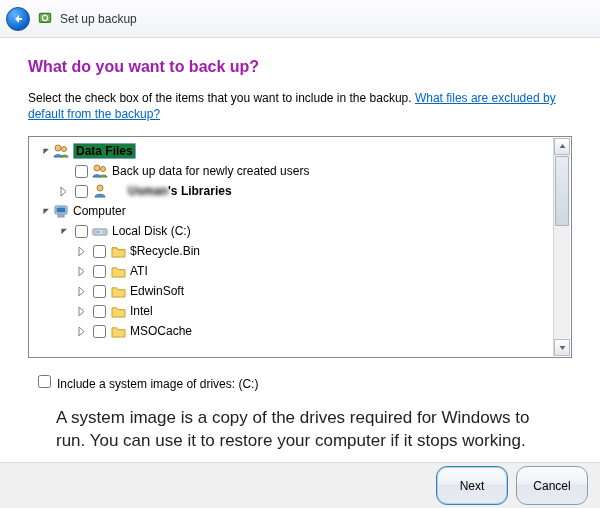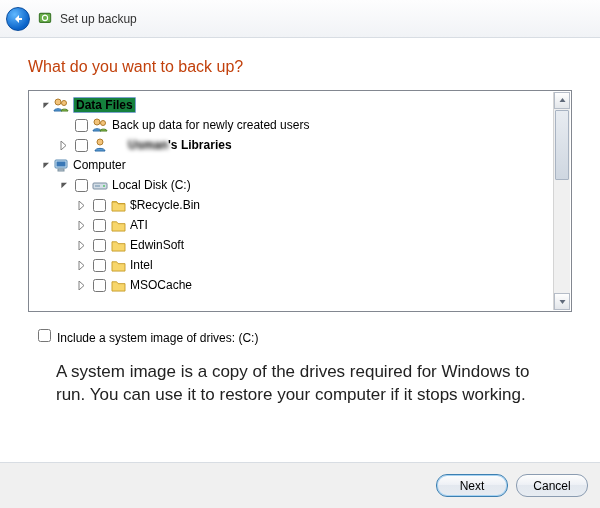--- a/index.html
+++ b/index.html
@@ -27,21 +27,21 @@
     display: flex; align-items: center; justify-content: center;
     color: #fff; cursor: pointer;
   }
   .back-btn svg { width: 12px; height: 12px; fill: #fff; }
   .title-icon {
     width: 18px; height: 18px;
     display: flex; align-items: center; justify-content: center;
   }
   .window-title { font-size: 12px; color: #333; }
   .content { padding: 14px 28px 8px 28px; }
-  .heading { font-size: 16px; color: #c2410c; margin: 6px 0 14px 0; font-weight: normal; }
+  .heading { font-size: 16px; color: #a21caf; margin: 6px 0 14px 0; font-weight: bold; }
   .intro { font-size: 12px; line-height: 1.35; margin-bottom: 14px; }
   a.link { color: #0066cc; text-decoration: underline; cursor: pointer; }
   .tree-box {
     border: 1px solid #828790;
     height: 222px;
     position: relative;
     background: #fff;
     padding: 4px 2px;
   }
   .tree-scroll {
@@ -113,21 +113,21 @@
   }
   .footer {
     position: absolute; left:0; right:0; bottom:0;
     height: 46px;
     border-top: 1px solid #d8dde3;
     background: #f0f0f0;
     display: flex; align-items: center; justify-content: flex-end;
     padding-right: 12px; gap: 8px;
   }
   .btn {
-    min-width: 72px; height: 23px;
+    min-width: 72px; height: 39px;
     font-family: inherit; font-size: 12px;
     background: linear-gradient(#fdfdfd,#eef1f6 45%,#e3e8ef 50%,#e7ecf2);
     border: 1px solid #8b9cb1;
     border-radius: 11px;
     cursor: pointer;
     padding: 0 12px;
   }
   .btn.default {
     border-color: #3c7fb1;
     box-shadow: 0 0 0 1px #a6d2f2 inset;
@@ -150,20 +150,23 @@
         <path d="M8 5v-1M8 10v-1" stroke="#fff" stroke-width="1"></path>
       </svg>
   </div>
   <span class="window-title">Set up backup</span>
 </div>
 
 <div class="content">
 
   <h1 class="heading">What do you want to back up?</h1>
 
+  <div class="intro">
+    <span>Select the check box of the items that you want to include in the backup. </span><a class="link">What files are excluded by default from the backup?</a>
+  </div>
 
   <div class="tree-box">
     <div class="tree">
 
       <div class="tree-row ind0">
         <span class="expander">
             <svg viewBox="0 0 9 9">
               <path d="M1 4 L5 8 L5 0 Z" fill="#595959" transform="rotate(45 4.5 4.5)"></path>
             </svg>
           </span>

